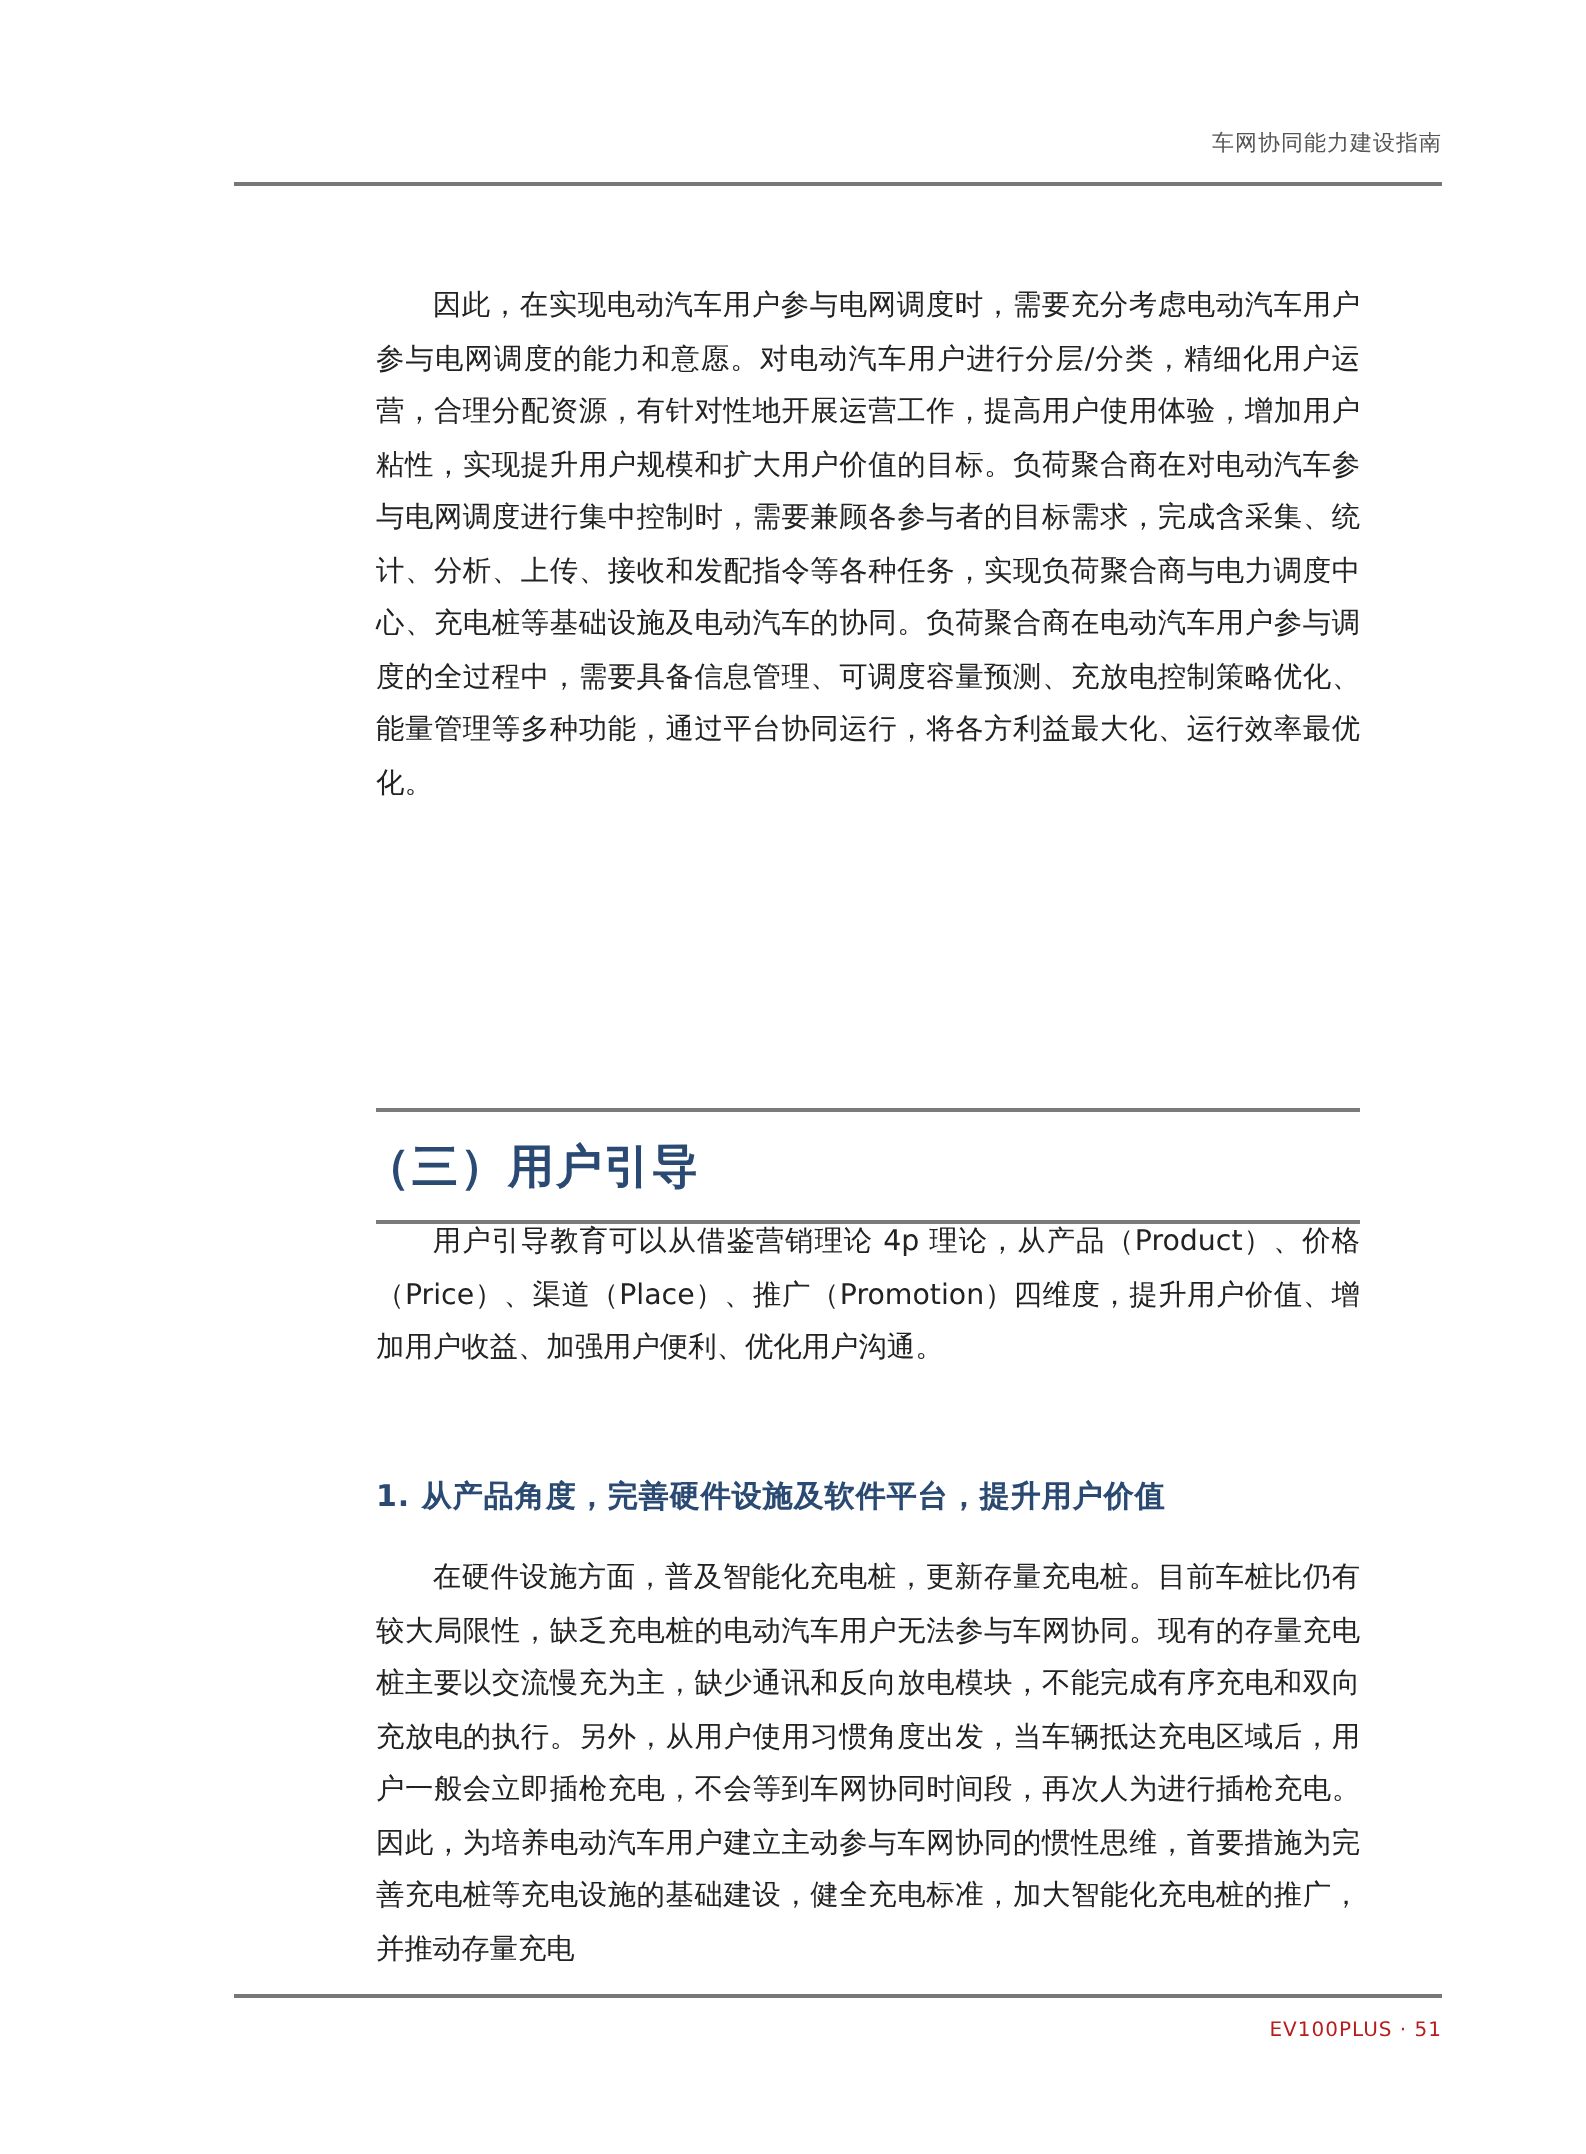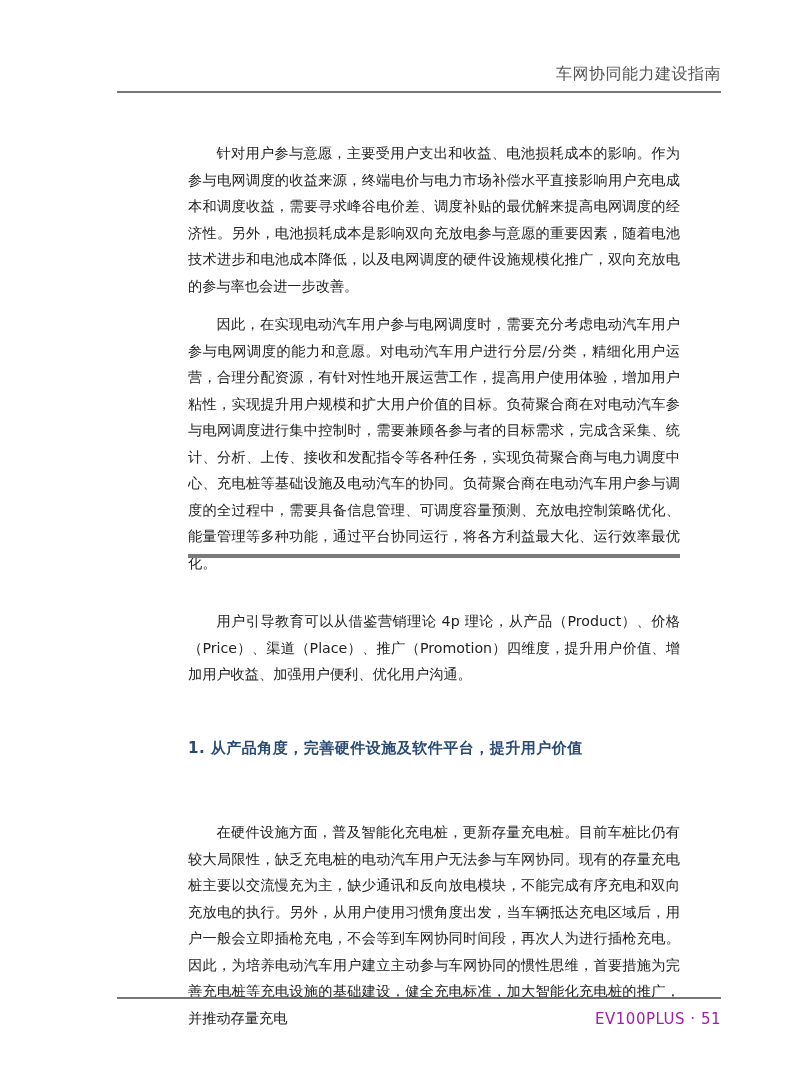--- a/index.html
+++ b/index.html
@@ -1,44 +1,44 @@
 <!DOCTYPE html>
 <html><head>
 <meta charset="utf-8">
 <style>
   html, body { margin:0; padding:0; background:#ffffff; }
   body { width:793px; height:1077px; position:relative; overflow:hidden;
          font-family: "DejaVu Sans", "Liberation Sans", sans-serif; color:#222; }
-  .running-head { position:absolute; right:72px; top:64px; font-size:16px; color:#555; letter-spacing:0.5px; }
+  .running-head { position:absolute; right:72px; top:64px; font-size:11px; color:#555; letter-spacing:0.5px; }
   .head-rule { position:absolute; left:117px; right:72px; top:91px; height:2px; background:#777; }
   .content { position:absolute; left:188px; width:492px; top:140px; }
   .para { font-size:14.2px; line-height:26.5px; text-align:justify; text-indent:2em; margin:0 0 12px 0; }
   .section-block { position:absolute; left:188px; width:492px; top:554px; }
   .sec-rule { height:2px; background:#7a7a7a; }
   .sec-title { font-size:23px; font-weight:bold; color:#2b4a73; margin:10px 0 8px -6px; letter-spacing:1px; line-height:36px; }
   .sub-title { font-size:15px; color:#2b4a73; margin:0; line-height:30px; letter-spacing:0.5px; }
   .p2 { position:absolute; left:188px; width:492px; top:608px; }
   .sub { position:absolute; left:188px; width:492px; top:733px; }
-  .p3 { position:absolute; left:188px; width:492px; top:776px;margin-top:43px; }
+  .p3 { position:absolute; left:188px; width:492px; top:776px; }
   .foot-rule { position:absolute; left:117px; right:72px; top:997px; height:2px; background:#777; }
-  .footer { position:absolute; right:72px; top:1010px; font-size:15px; color:#a21caf; letter-spacing:0.5px; }
+  .footer { position:absolute; right:72px; top:1010px; font-size:10px; color:#b91c1c; letter-spacing:0.5px; }
 </style>
 </head>
 <body>
 
 <div class="running-head">车网协同能力建设指南</div>
 <div class="head-rule"></div>
 
 <div class="content">
-  <p class="para">针对用户参与意愿，主要受用户支出和收益、电池损耗成本的影响。作为参与电网调度的收益来源，终端电价与电力市场补偿水平直接影响用户充电成本和调度收益，需要寻求峰谷电价差、调度补贴的最优解来提高电网调度的经济性。另外，电池损耗成本是影响双向充放电参与意愿的重要因素，随着电池技术进步和电池成本降低，以及电网调度的硬件设施规模化推广，双向充放电的参与率也会进一步改善。</p>
   <p class="para">因此，在实现电动汽车用户参与电网调度时，需要充分考虑电动汽车用户参与电网调度的能力和意愿。对电动汽车用户进行分层/分类，精细化用户运营，合理分配资源，有针对性地开展运营工作，提高用户使用体验，增加用户粘性，实现提升用户规模和扩大用户价值的目标。负荷聚合商在对电动汽车参与电网调度进行集中控制时，需要兼顾各参与者的目标需求，完成含采集、统计、分析、上传、接收和发配指令等各种任务，实现负荷聚合商与电力调度中心、充电桩等基础设施及电动汽车的协同。负荷聚合商在电动汽车用户参与调度的全过程中，需要具备信息管理、可调度容量预测、充放电控制策略优化、能量管理等多种功能，通过平台协同运行，将各方利益最大化、运行效率最优化。</p>
 </div>
 
 <div class="section-block">
   <div class="sec-rule"></div>
+  <div class="sec-title">（三）用户引导</div>
   <div class="sec-rule"></div>
 </div>
 
 <div class="p2">
   <p class="para">用户引导教育可以从借鉴营销理论 4p 理论，从产品（Product）、价格（Price）、渠道（Place）、推广（Promotion）四维度，提升用户价值、增加用户收益、加强用户便利、优化用户沟通。</p>
 </div>
 
 <div class="sub">
   <h3 class="sub-title">1. 从产品角度，完善硬件设施及软件平台，提升用户价值</h3>
 </div>

